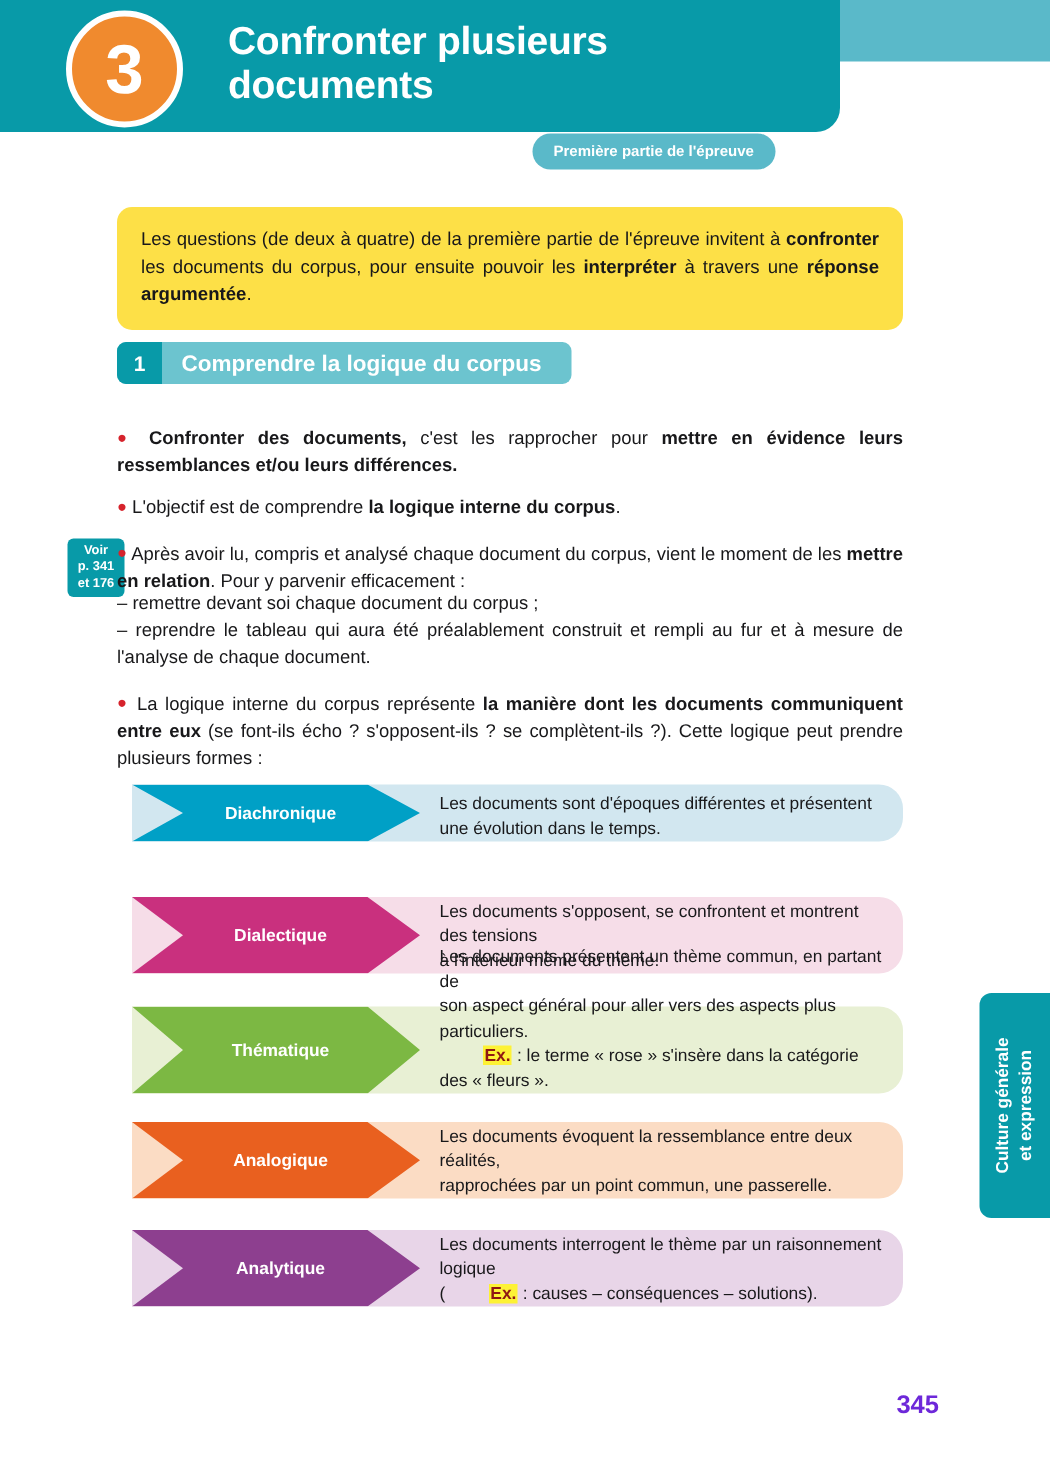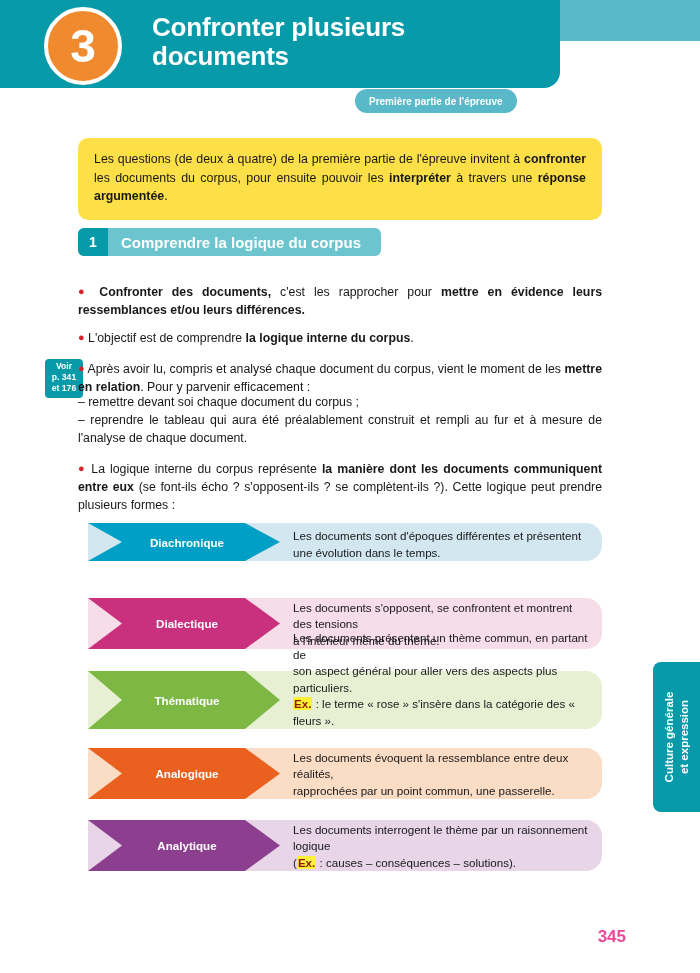--- a/index.html
+++ b/index.html
@@ -104,41 +104,42 @@
   }
   .row-desc {
     position:absolute; left:205px; top:0; width:296px; height:100%;
     display:flex; flex-direction:column; justify-content:flex-end;
     font-size:11.6px; line-height:1.42; color:#18181a;
     z-index:2;
   }
   .ex {
     background:#fdf235; color:#8e1713; font-weight:bold;
     padding:0 1px;
+    margin-left:29px;
   }
 
   
   .side-tab {
     position:absolute; left:653px; top:662px; width:47px; height:150px;
     background:#089aa8;
     border-top-left-radius:8px; border-bottom-left-radius:8px;
   }
   .side-tab-inner {
     position:absolute; left:0; top:0; width:150px; height:47px;
     transform-origin:0 0;
     transform:rotate(-90deg) translate(-150px, 0);
     display:flex; align-items:center; justify-content:center;
     color:#ffffff; font-weight:bold; font-size:11.5px; line-height:1.25;
     text-align:center;
   }
 
   
   .pageno {
     position:absolute; right:74px; bottom:26px;
-    font-weight:bold; font-size:17px; color:#ec4899;
+    font-weight:bold; font-size:17px; color:#6d28d9;
   }
 </style>
 </head>
 <body>
 
 <div id="page">
 
   <div class="hdr-light"></div>
   <div class="hdr-main"></div>
   <div class="num-circle">

